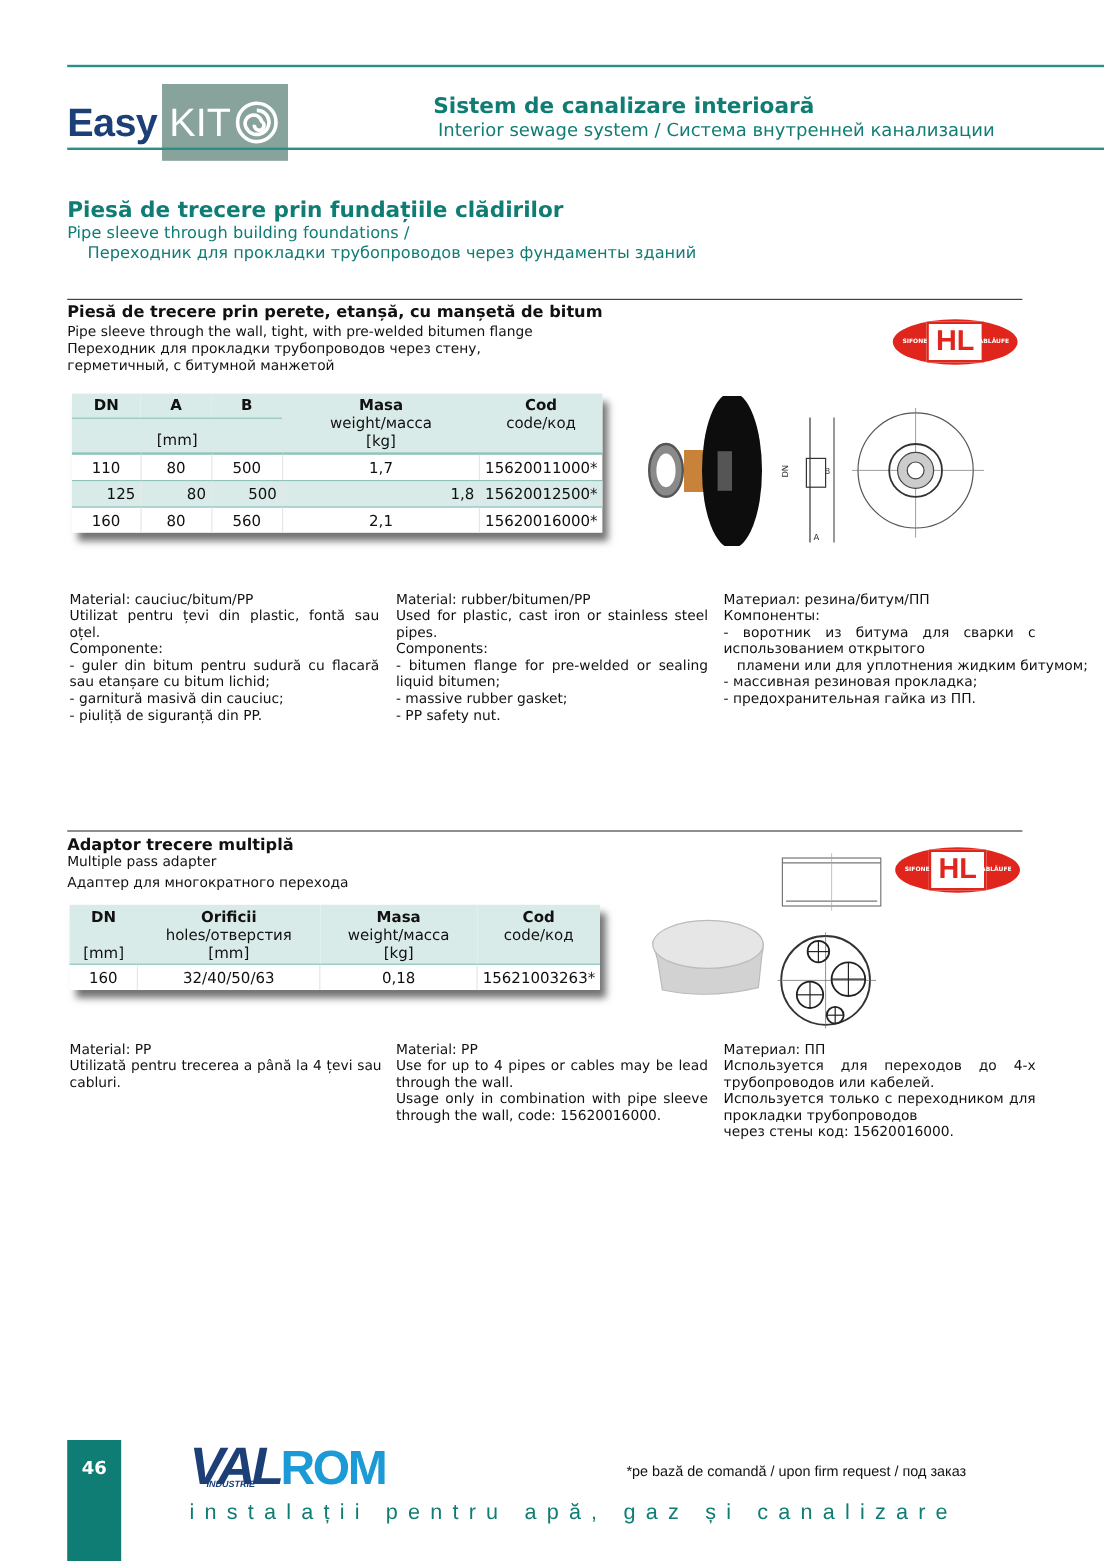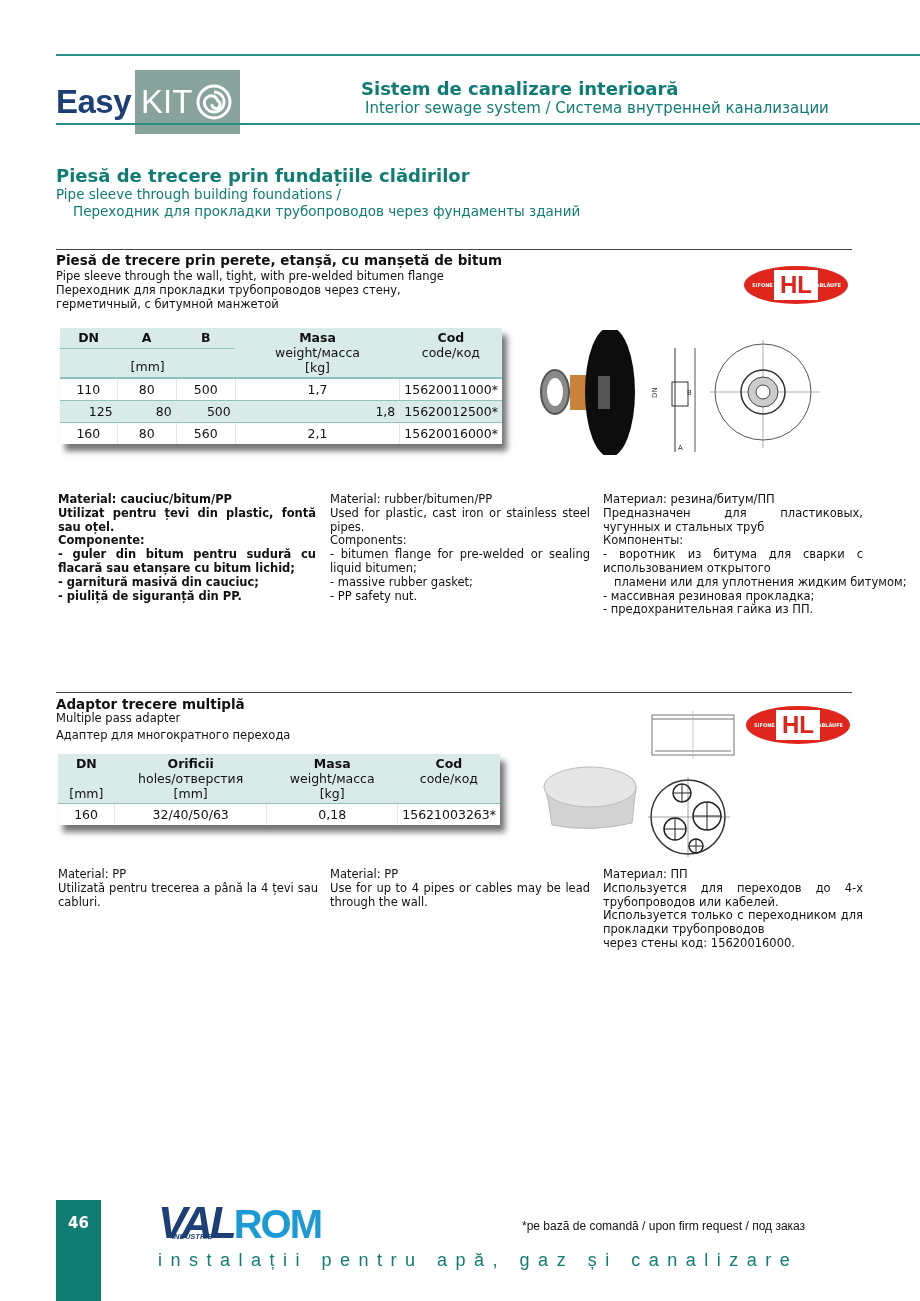--- a/index.html
+++ b/index.html
@@ -137,39 +137,38 @@
   <text x="152" y="65" font-size="7" fill="#333">B</text>
   <text x="143" y="120" font-size="7" fill="#333">A</text>
   <circle cx="228" cy="62" r="48" fill="none" stroke="#555"></circle>
   <line x1="175" y1="62" x2="285" y2="62" stroke="#777" stroke-width="0.6"></line>
   <line x1="228" y1="10" x2="228" y2="118" stroke="#777" stroke-width="0.6"></line>
   <circle cx="228" cy="62" r="22" fill="none" stroke="#333" stroke-width="1.5"></circle>
   <circle cx="228" cy="62" r="15" fill="#ccc" stroke="#444"></circle>
   <circle cx="228" cy="62" r="7" fill="#fff" stroke="#444"></circle>
 </svg>
 
-<div class="abs desc" style="left:58px; top:493px; width:258px;font-weight:bold;">
+<div class="abs desc" style="left:58px; top:493px; width:258px;">
   <div>Material: cauciuc/bitum/PP</div>
     <div>Utilizat pentru țevi din plastic, fontă sau oțel.</div>
     <div>Componente:</div>
     <div>- guler din bitum pentru sudură cu flacară sau etanșare cu bitum lichid;</div>
     <div>- garnitură masivă din cauciuc;</div>
     <div>- piuliță de siguranță din PP.</div>
 </div>
 <div class="abs desc" style="left:330px; top:493px; width:260px;">
   <div>Material: rubber/bitumen/PP</div>
     <div>Used for plastic, cast iron or stainless steel pipes.</div>
     <div>Components:</div>
     <div>- bitumen flange for pre-welded or sealing liquid bitumen;</div>
     <div>- massive rubber gasket;</div>
     <div>- PP safety nut.</div>
 </div>
 <div class="abs desc" style="left:603px; top:493px; width:260px;">
   <div>Материал: резина/битум/ПП</div>
-    <div>Предназначен для пластиковых, чугунных и стальных труб</div>
     <div>Компоненты:</div>
     <div>- воротник из битума для сварки с использованием открытого</div>
     <div style="white-space:pre">   пламени или для уплотнения жидким битумом;</div>
     <div>- массивная резиновая прокладка;</div>
     <div>- предохранительная гайка из ПП.</div>
 </div>
 
 <div class="rule" style="left:56px; top:692px; width:796px;"></div>
 <div class="abs prod-title" style="left:56px; top:696px;">Adaptor trecere multiplă</div>
 <div class="abs prod-sub" style="left:56px; top:711px;">Multiple pass adapter</div>
@@ -239,20 +238,21 @@
     <line x1="156" y1="134" x2="156" y2="148" stroke="#222"></line>
 </svg>
 
 <div class="abs desc" style="left:58px; top:868px; width:260px;">
   <div>Material: PP</div>
     <div>Utilizată pentru trecerea a până la 4 țevi sau cabluri.</div>
 </div>
 <div class="abs desc" style="left:330px; top:868px; width:260px;">
   <div>Material: PP</div>
     <div>Use for up to 4 pipes or cables may be lead through the wall.</div>
+    <div>Usage only in combination with pipe sleeve through the wall, code: 15620016000.</div>
 </div>
 <div class="abs desc" style="left:603px; top:868px; width:260px;">
   <div>Материал: ПП</div>
     <div>Используется для переходов до 4-х трубопроводов или кабелей.</div>
     <div>Используется только с переходником для прокладки трубопроводов</div>
     <div>через стены код: 15620016000.</div>
 </div>
 
 <div class="page-num">46</div>
 <div class="abs" style="left:158px; top:1198px; height:48px;">

